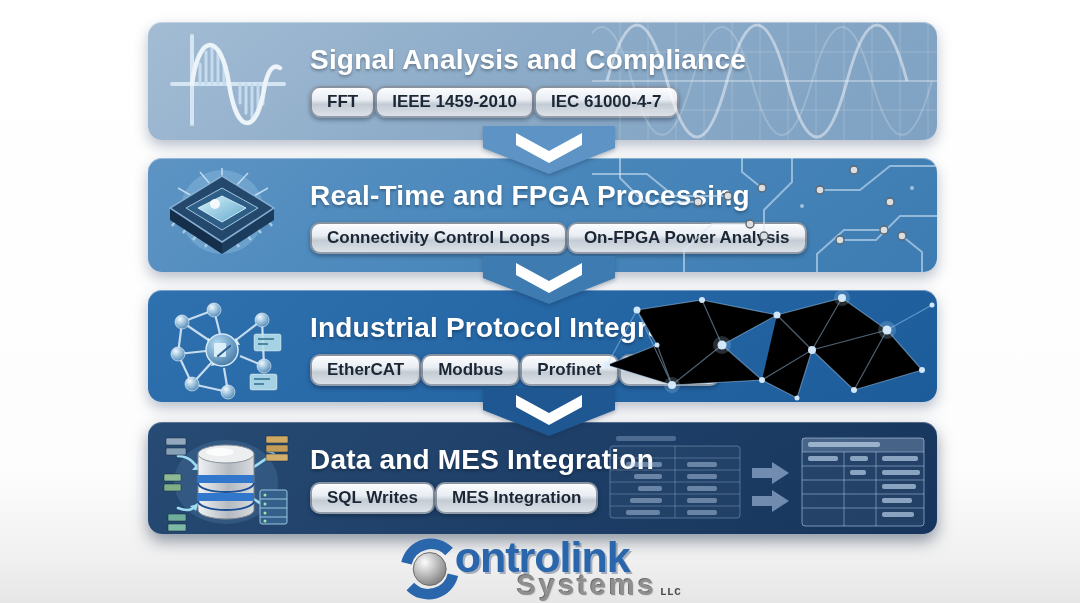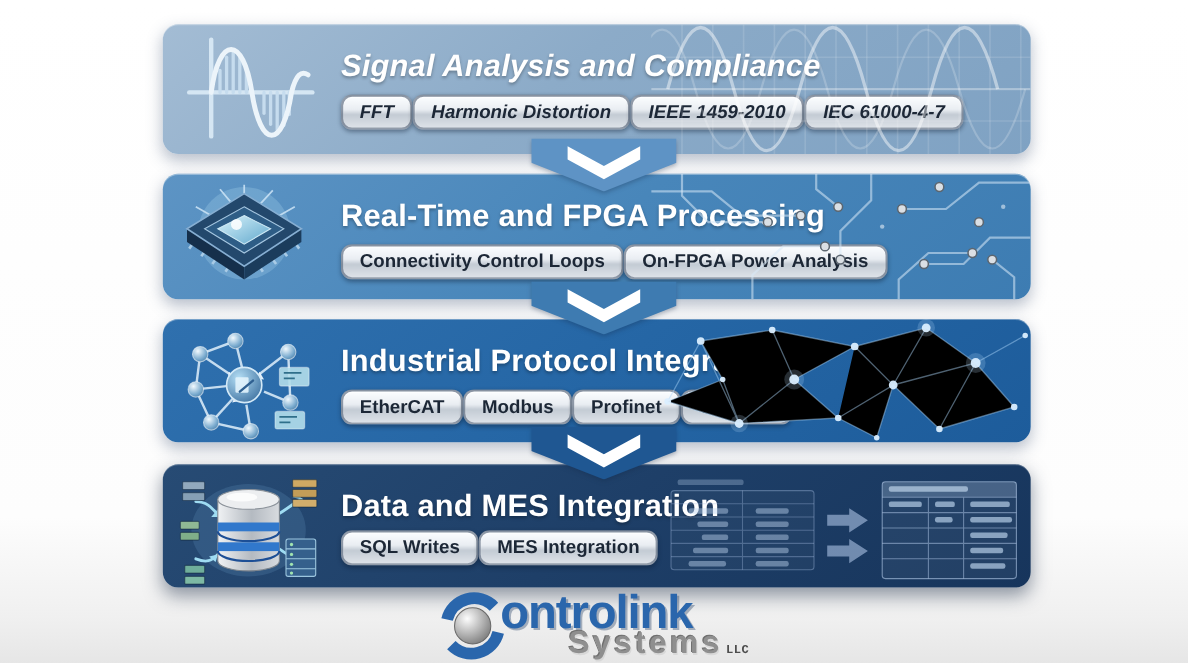--- a/index.html
+++ b/index.html
@@ -1,21 +1,21 @@
 <!DOCTYPE html>
 <html><head>
 <meta charset="utf-8">
 <style>
   html,body{margin:0;padding:0;}
   body{font-family:"Liberation Sans","DejaVu Sans",sans-serif;background:#e9e9e9;}
   .canvas{position:relative;width:1080px;height:603px;overflow:hidden;
     background:linear-gradient(180deg,#ffffff 0%,#fdfdfd 78%,#f0f0f0 93%,#e6e6e6 100%);}
   .banner{position:absolute;left:148px;width:789px;border-radius:14px;overflow:hidden;
     box-shadow:0 6px 14px rgba(70,90,120,.38), inset 0 1px 0 rgba(255,255,255,.35);}
-  .banner-1{top:22px;height:118px;background:linear-gradient(140deg,#a3bcd4 0%,#8cabc8 45%,#7fa2c3 100%);font-style:italic;}
+  .banner-1{top:22px;height:118px;background:linear-gradient(140deg,#a3bcd4 0%,#8cabc8 45%,#7fa2c3 100%);}
   .banner-2{top:158px;height:114px;background:linear-gradient(140deg,#5d94c4 0%,#4886ba 50%,#3d7cb2 100%);}
   .banner-3{top:290px;height:112px;background:linear-gradient(140deg,#2f70ae 0%,#2566a5 50%,#1d5c9b 100%);}
   .banner-4{top:422px;height:112px;background:linear-gradient(140deg,#274b74 0%,#1e3f68 50%,#17355c 100%);box-shadow:0 7px 16px rgba(40,55,80,.5), inset 0 1px 0 rgba(255,255,255,.25);}
   .banner-title{position:absolute;left:162px;top:22px;color:#ffffff;font-size:28px;font-weight:700;
     letter-spacing:.2px;text-shadow:0 2px 3px rgba(0,0,0,.3);white-space:nowrap;}
   .chips{position:absolute;left:162px;top:64px;display:flex;gap:0;}
   .banner-4 .chips{top:60px;border-radius:11px;}
   .chip{height:26px;line-height:26px;padding:1px 15px;border-radius:10px;font-size:17px;font-weight:700;
     color:#1c2736;white-space:nowrap;
     background:linear-gradient(180deg,#fbfdff 0%,#e9edf2 42%,#c3cbd4 58%,#dde2e8 100%);
@@ -56,21 +56,20 @@
             <path d="M90,54 V88"></path>
             <path d="M96,54 V84"></path>
             <path d="M101,54 V74"></path>
         </g>
         <path d="M30,54 C37,2 59,2 67,54 C75,106 95,106 103,54 C107,38 112,34 118,38" stroke="#ecf4fa" stroke-width="4.5"></path>
       </g>
     </svg>
     <div class="banner-title">Signal Analysis and Compliance</div>
     <div class="chips">
       <span class="chip">FFT</span>
-      <span class="chip">Harmonic Distortion</span>
       <span class="chip">IEEE 1459-2010</span>
       <span class="chip">IEC 61000-4-7</span>
     </div>
     <svg class="decor" width="345" height="118" viewBox="0 0 345 118">
       <g stroke="rgba(255,255,255,0.13)" stroke-width="1.5">
         <path d="M28,0V118 M56,0V118 M84,0V118 M112,0V118 M140,0V118 M168,0V118 M196,0V118 M224,0V118 M252,0V118 M280,0V118 M308,0V118 M336,0V118"></path>
         <path d="M0,30H345 M0,59H345 M0,88H345"></path>
       </g>
       <path d="M0,59 H345" stroke="rgba(255,255,255,0.25)" stroke-width="2" fill="none"></path>
       <path d="M-20,59 q30,-108 60,0 q30,108 60,0 q30,-108 60,0 q30,108 60,0 q30,-108 60,0 q30,108 60,0" stroke="rgba(255,255,255,0.2)" stroke-width="2" fill="none"></path>

